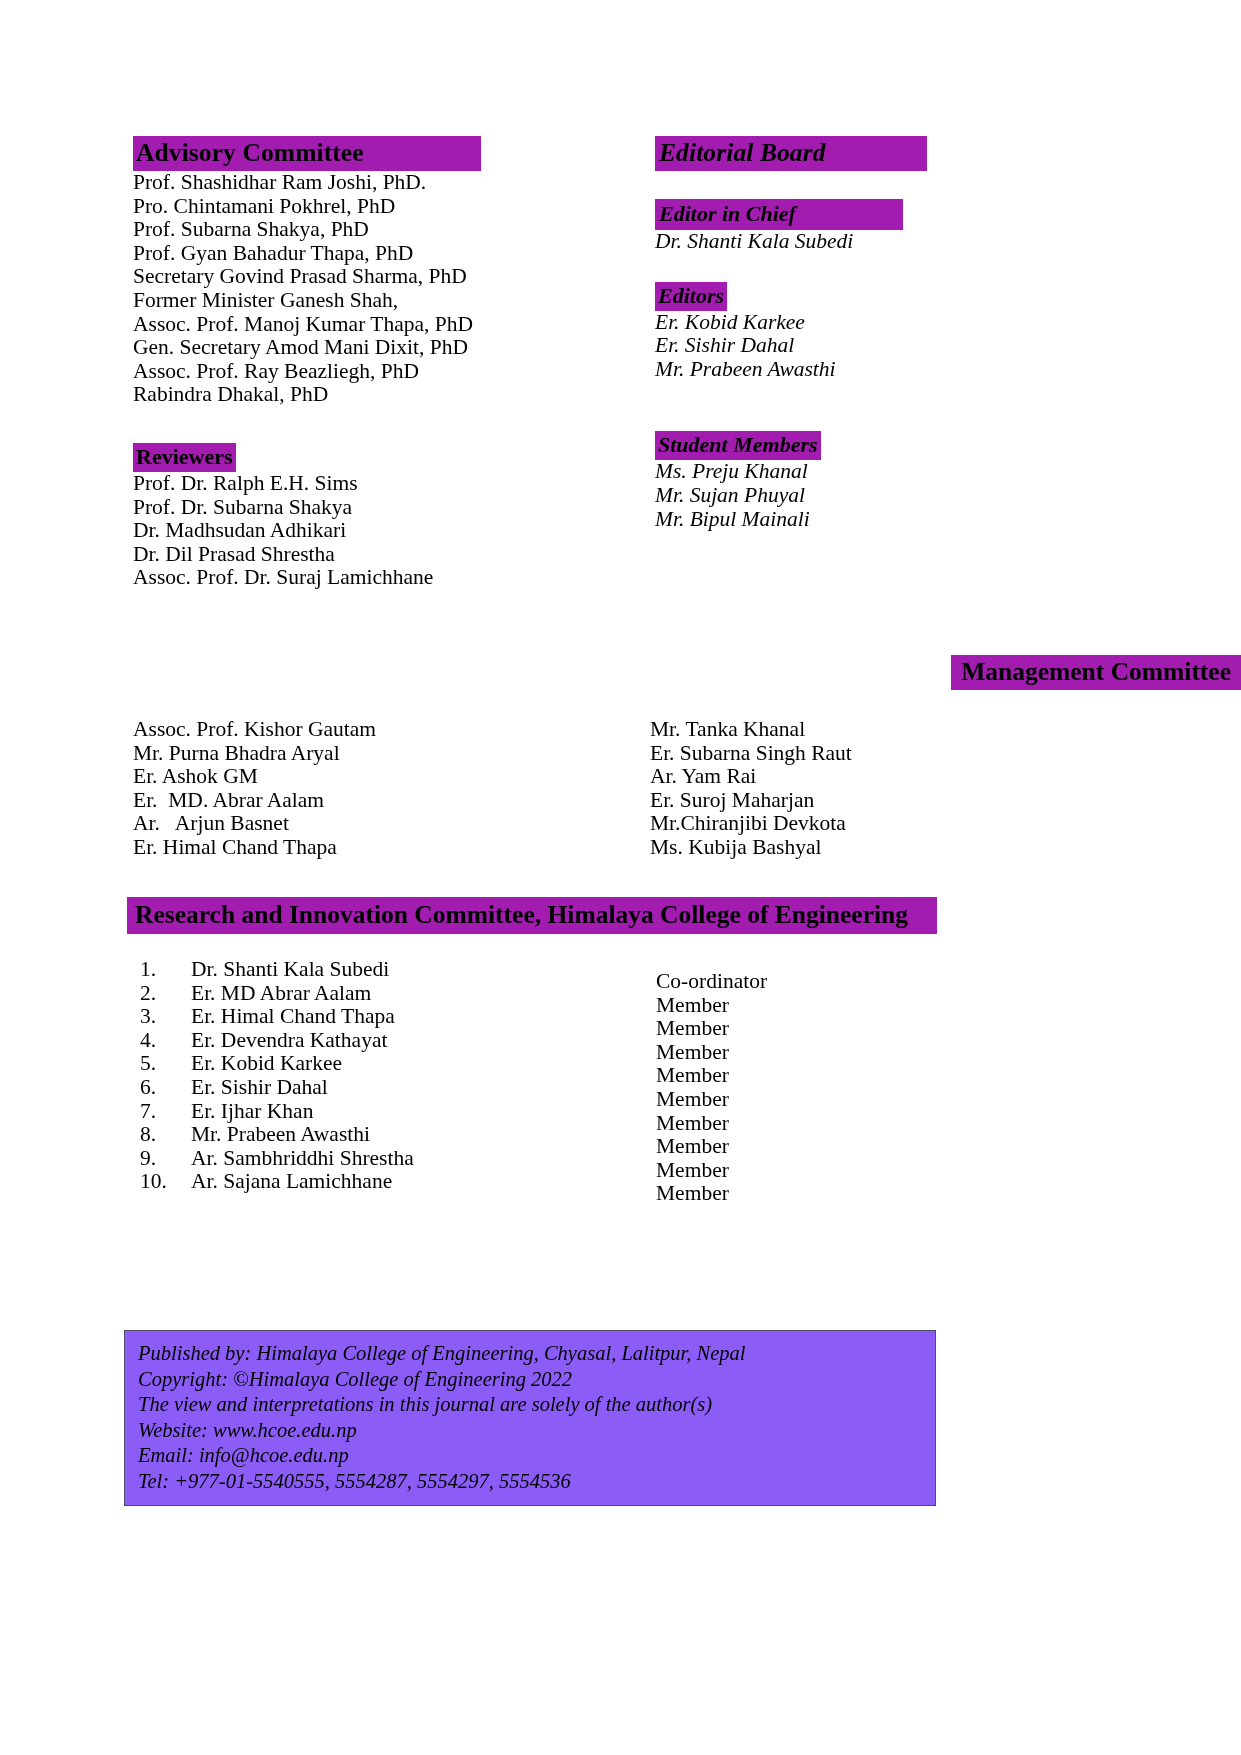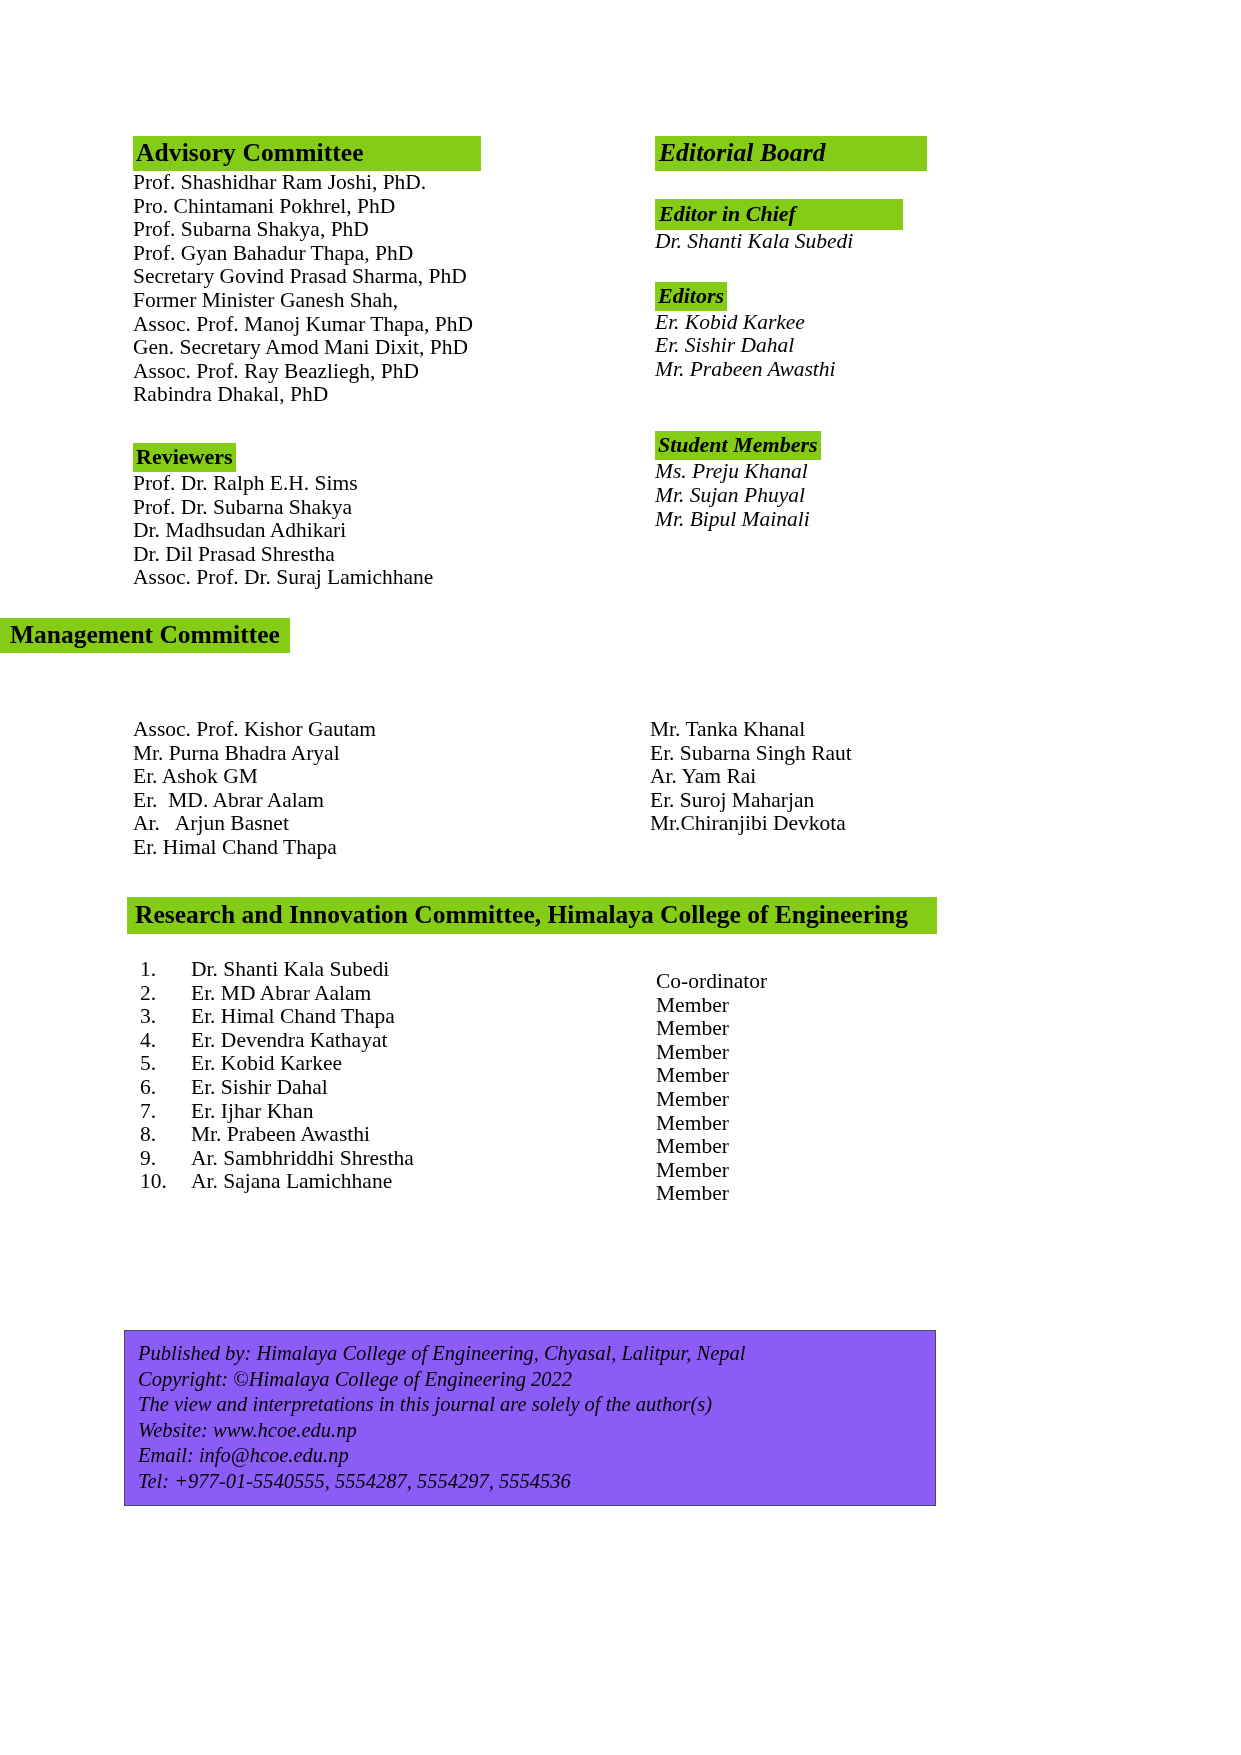--- a/index.html
+++ b/index.html
@@ -19,21 +19,21 @@
 
   .page {
     position: absolute;
     left: 0; top: 0;
     width: 1241px;
     height: 1755px;
   }
 
   
   .hl {
-    background: #84cc16;
+    background: #a21caf;
   }
 
   
   .h-sec {
     font-size: 25.5px;
     font-weight: bold;
     line-height: 1.18;
     letter-spacing: 0.1px;
     margin: 0;
     display: block;
@@ -90,23 +90,23 @@
     display: inline-block;
     padding: 1px 3px 2px 3px;
   }
   .gap-md { height: 28px; }
   .gap-lg { height: 36px; }
 
   
   .mgmt-head-wrap {
     position: absolute;
     left: 0;
-    top: 618px;
-    width: 1060px;
-    text-align: left;
+    top: 655px;
+    width: 1241px;
+    text-align: right;
   }
   .mgmt-head {
     display: inline-block;
     padding: 2px 10px 3px 10px;
     font-size: 25.5px;
     font-weight: bold;
   }
   .mgmt-left {
     position: absolute;
     left: 133px;
@@ -265,20 +265,21 @@
     <div class="body-line">Ar.   Arjun Basnet</div>
     <div class="body-line">Er. Himal Chand Thapa</div>
   </div>
 
   <div class="mgmt-right">
     <div class="body-line">Mr. Tanka Khanal</div>
     <div class="body-line">Er. Subarna Singh Raut</div>
     <div class="body-line">Ar. Yam Rai</div>
     <div class="body-line">Er. Suroj Maharjan</div>
     <div class="body-line">Mr.Chiranjibi Devkota</div>
+    <div class="body-line">Ms. Kubija Bashyal</div>
   </div>
 
   <div class="research-head-wrap">
     <span class="research-head hl">Research and Innovation Committee, Himalaya College of Engineering</span>
   </div>
 
   <div class="research-list">
     <div class="r-row">
       <span class="r-num">1.</span>
       <span class="r-name">Dr. Shanti Kala Subedi</span>

